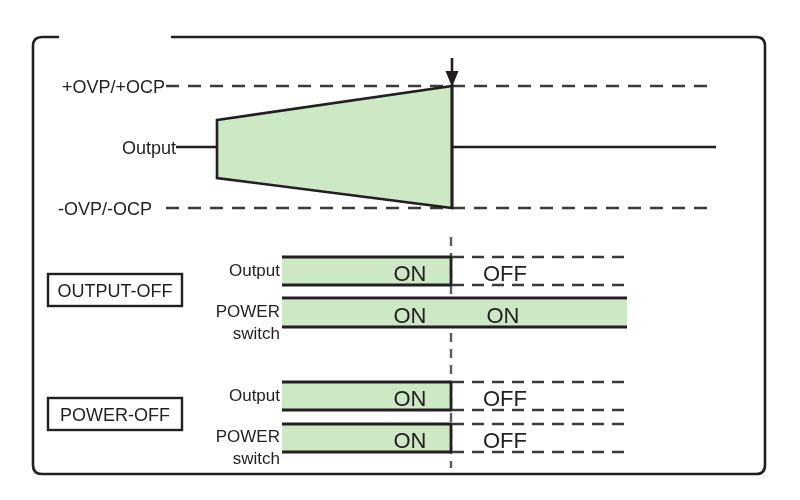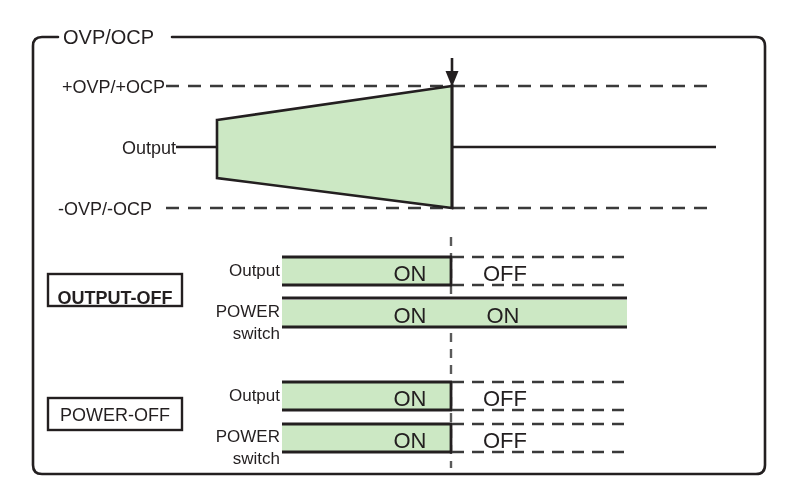--- a/index.html
+++ b/index.html
@@ -87,30 +87,29 @@
     <line x1="452" y1="410" x2="628" y2="410" stroke="#3a3a3a" stroke-width="2.6" stroke-dasharray="12 8"></line>
 
     <rect x="282" y="425" width="169" height="26" fill="#cce8c4" stroke="none"></rect>
     <line x1="282" y1="424" x2="452" y2="424" stroke="#231f20" stroke-width="2.8"></line>
     <line x1="282" y1="452" x2="452" y2="452" stroke="#231f20" stroke-width="2.8"></line>
     <line x1="451" y1="423" x2="451" y2="453" stroke="#231f20" stroke-width="2.8"></line>
     <line x1="452" y1="424" x2="628" y2="424" stroke="#3a3a3a" stroke-width="2.6" stroke-dasharray="12 8"></line>
     <line x1="452" y1="452" x2="628" y2="452" stroke="#3a3a3a" stroke-width="2.6" stroke-dasharray="12 8"></line>
   </svg>
 
-  <div class="txt t-frame-label" style="left:63px; top:27px;">OVP/OCP</div>
 
 
   <div class="txt t-axis-label r-align" style="left:157px; top:78px;">+OVP/+OCP</div>
 
   <div class="txt t-axis-label r-align" style="left:168px; top:139px;">Output</div>
 
   <div class="txt t-axis-label r-align" style="left:144px; top:200px;">-OVP/-OCP</div>
 
-  <div class="txt t-mode c-align" style="left:115px; top:289px;font-weight:bold;">OUTPUT-OFF</div>
+  <div class="txt t-mode c-align" style="left:115px; top:282px;">OUTPUT-OFF</div>
 
   <div class="txt t-rowlabel r-align" style="left:272px; top:262px;">Output</div>
 
   <div class="txt t-state c-align" style="left:410px; top:263px;">ON</div>
   <div class="txt t-state c-align" style="left:505px; top:263px;">OFF</div>
 
   <div class="txt t-rowlabel r-align" style="left:272px; top:303px;">POWER</div>
   <div class="txt t-rowlabel r-align" style="left:272px; top:325px;">switch</div>
 
   <div class="txt t-state c-align" style="left:410px; top:305px;">ON</div>

